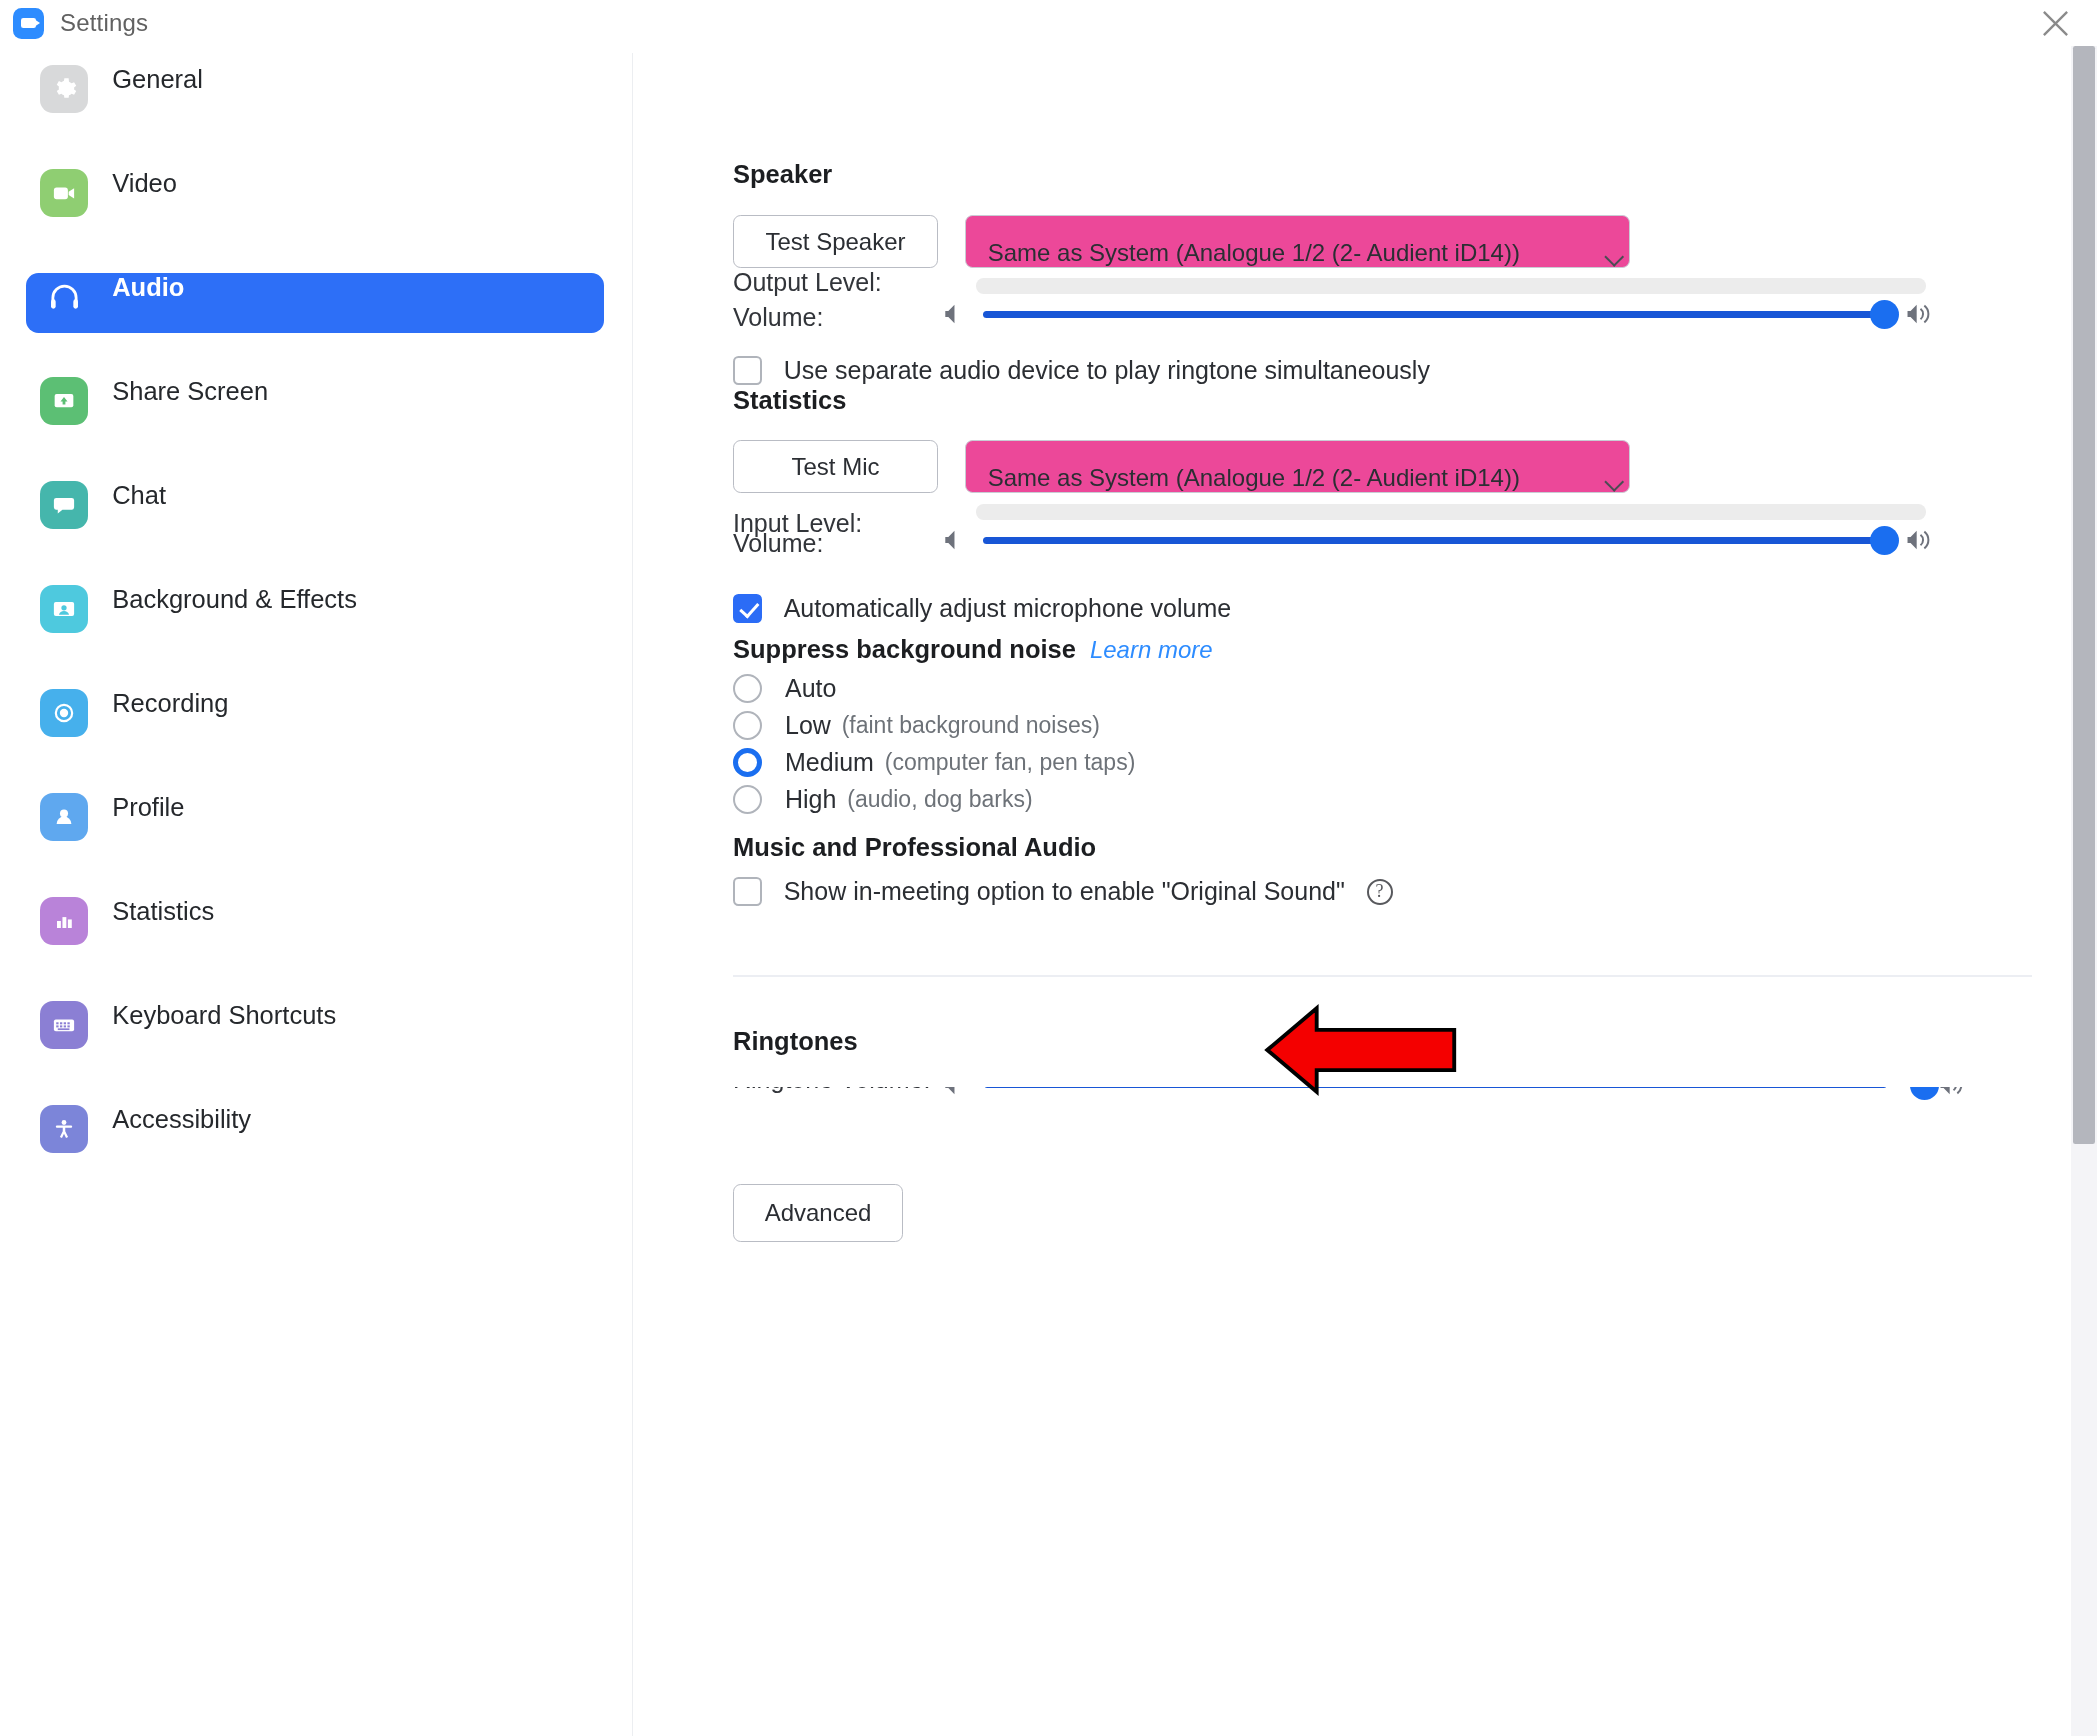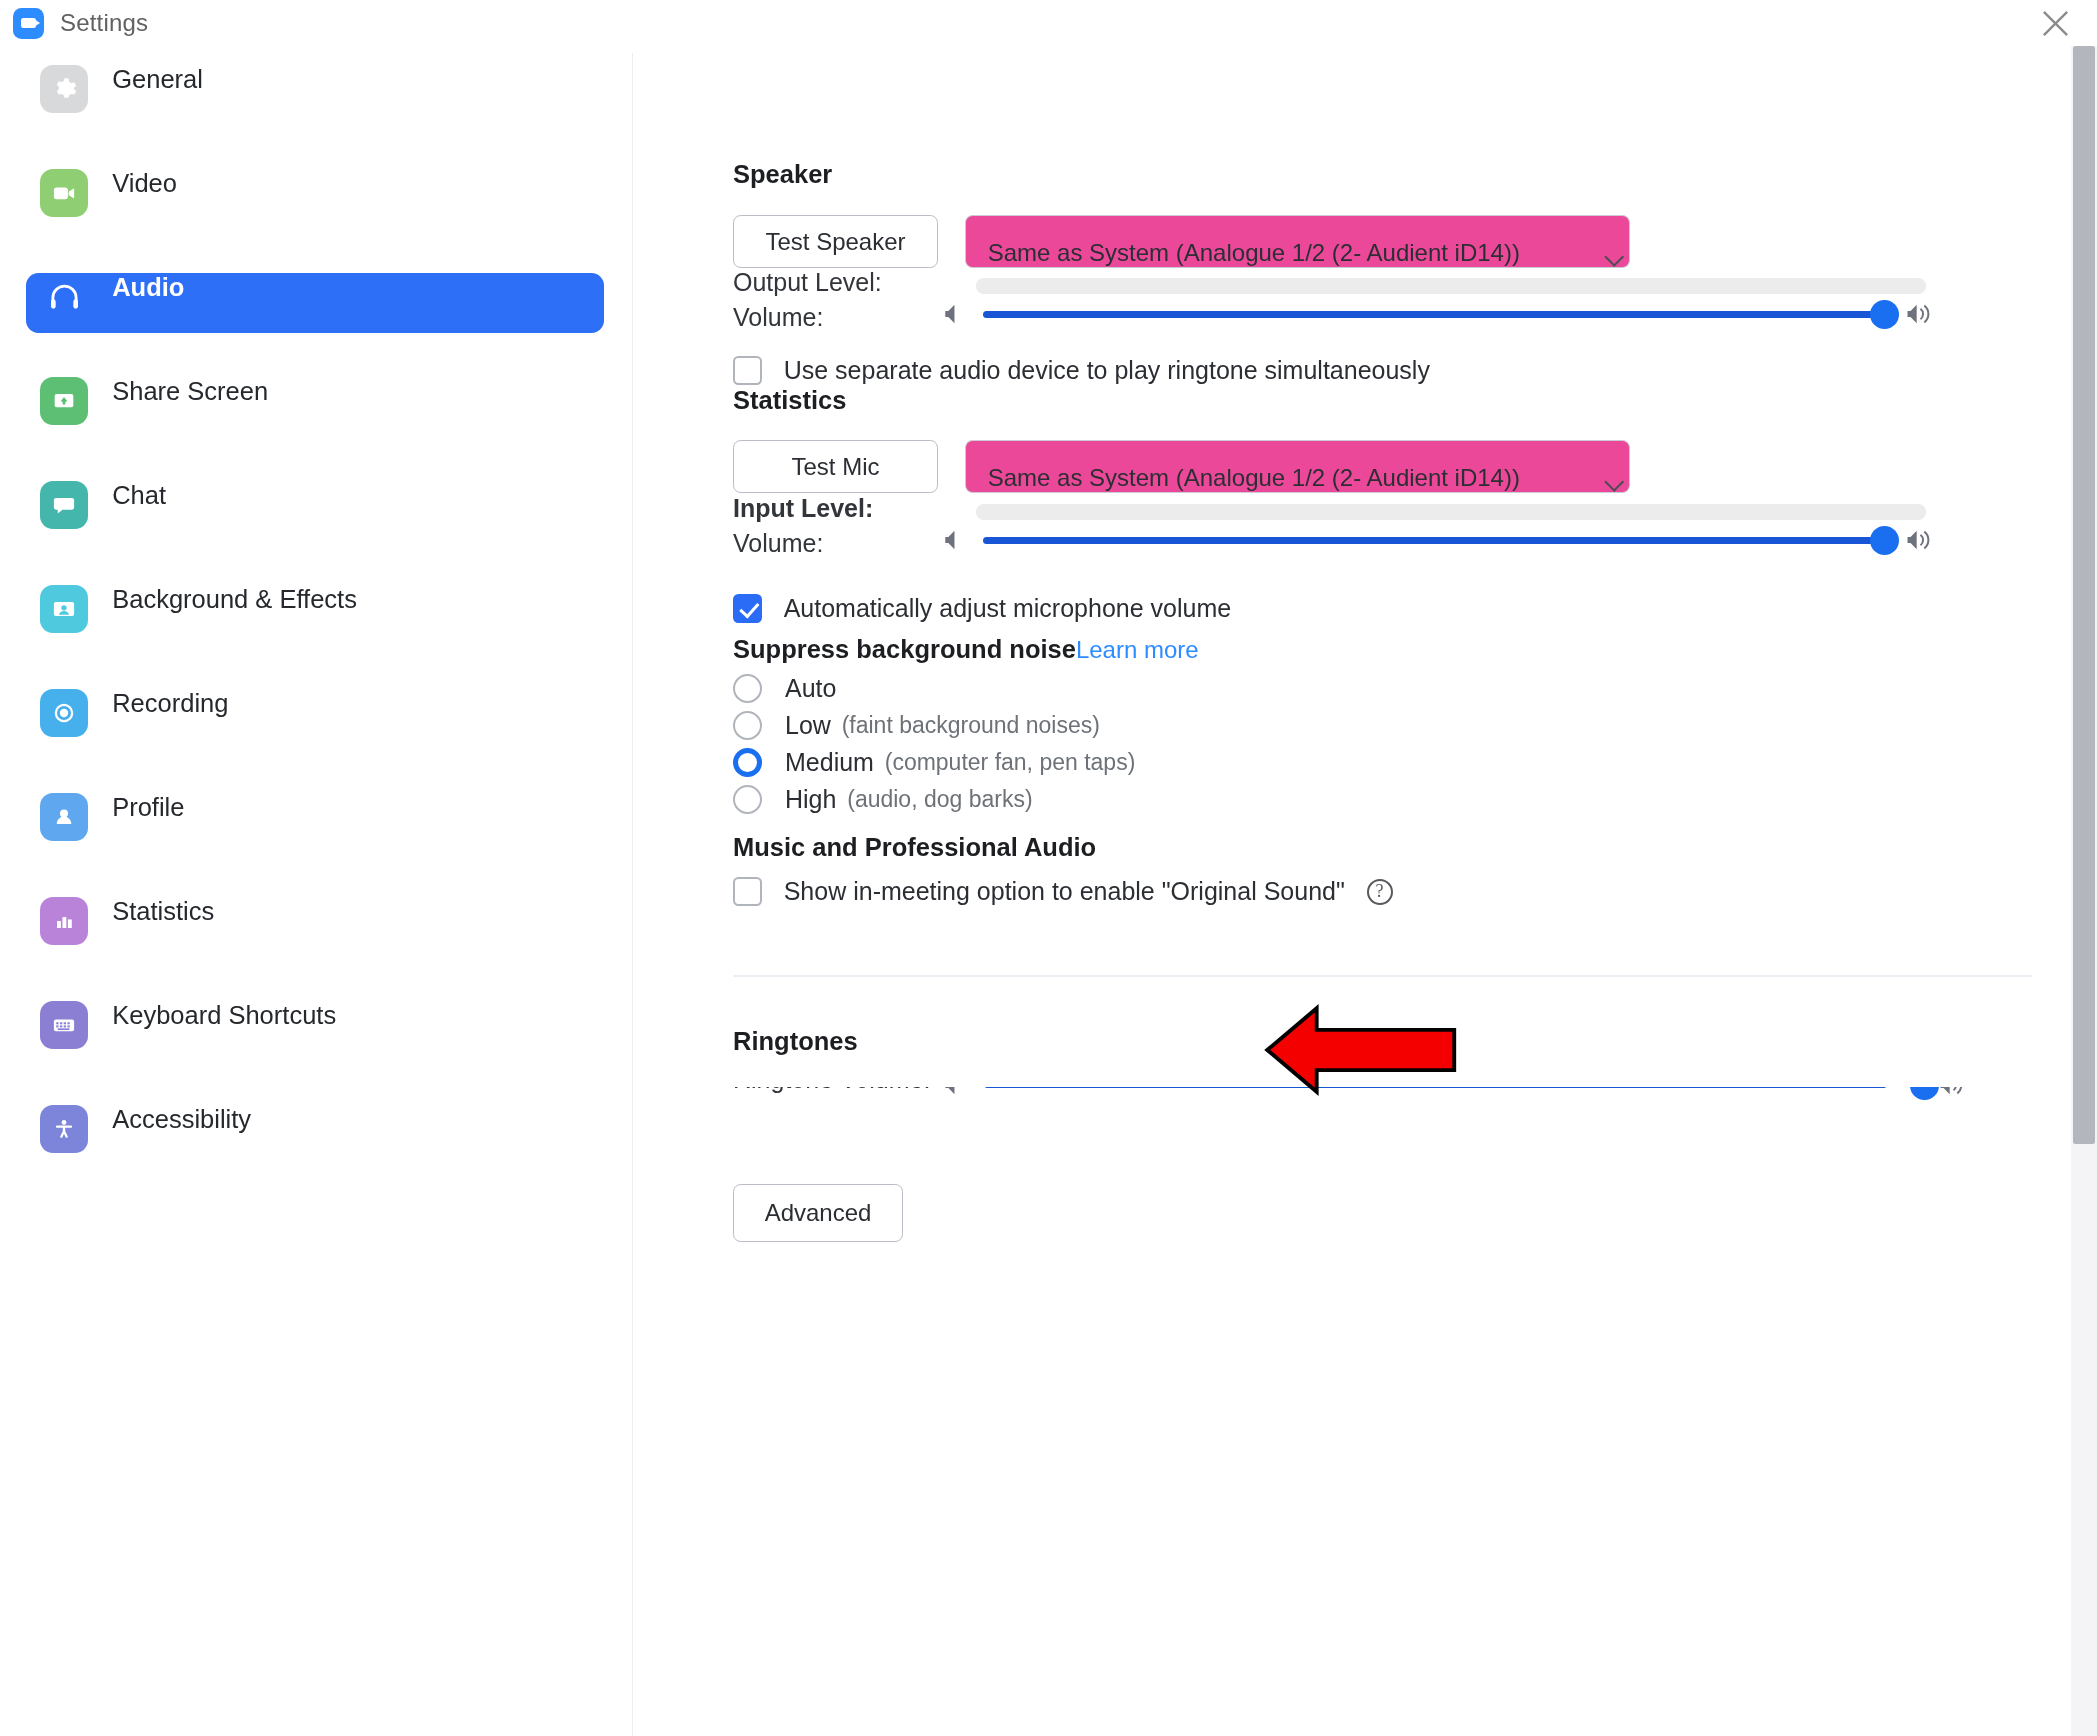--- a/index.html
+++ b/index.html
@@ -426,21 +426,21 @@
 
       <div class="section-title" style="left:99px; top:333px;">Statistics</div>
 
       <div class="btn" style="left:99px; top:387px; width:205px; height:53px;">Test Mic</div>
 
       <div class="select" style="left:331px; top:387px; width:665px; height:53px;">
         <span>Same as System (Analogue 1/2 (2- Audient iD14))</span>
         <span class="caret"></span>
       </div>
 
-      <div class="row-label" style="left:99px; top:441px;font-weight:bold;">Input Level:</div>
+      <div class="row-label" style="left:99px; top:456px;">Input Level:</div>
       <div class="levelbar" style="left:342px; top:451px; width:950px;"></div>
 
       <div class="row-label" style="left:99px; top:476px;">Volume:</div>
       <div class="slider" style="left:309px; top:468px; width:974px;">
         <span class="ico-left">
           <svg width="26" height="28" viewBox="0 0 34 36">
             <path d="M15 6 L7 14 H3 v8 h4 l8 8 z" fill="#6e727c"></path>
           </svg>
         </span>
         <div class="track" style="width:903px;"></div>
@@ -454,21 +454,21 @@
         </span>
       </div>
 
       <div class="checkbox-row" style="left:99px; top:541px;">
         <span class="cbox checked"></span>
         <span class="cb-label">Automatically adjust microphone volume</span>
       </div>
 
       <div style="position:absolute; left:99px; top:582px; display:flex; align-items:baseline;">
         <span style="font-size:25.5px; font-weight:bold; color:#1c1e21;">Suppress background noise</span>
-        <span class="link" style="">Learn more</span>
+        <span class="link" style="margin-left:14px;font-style:italic;">Learn more</span>
       </div>
 
       <div class="radio-row" style="left:99px; top:621px;">
         <span class="rbox"></span>
         <span class="rb-label">Auto</span>
       </div>
 
       <div class="radio-row" style="left:99px; top:658px;">
         <span class="rbox"></span>
         <span class="rb-label">Low</span>

